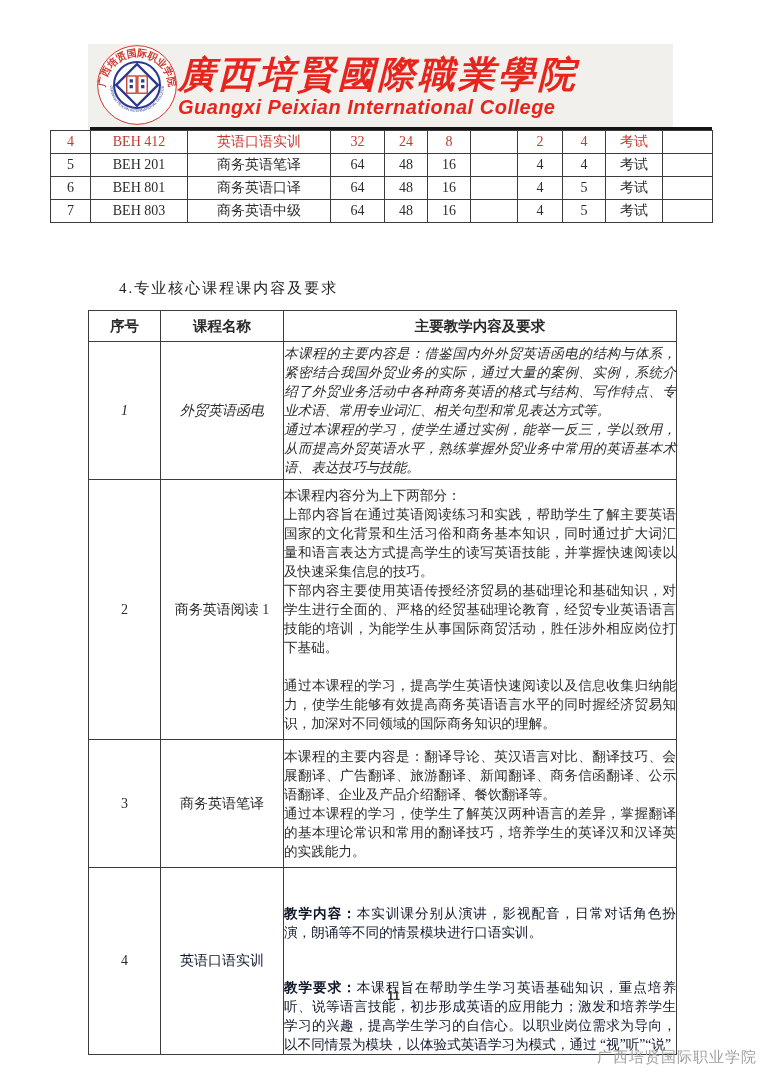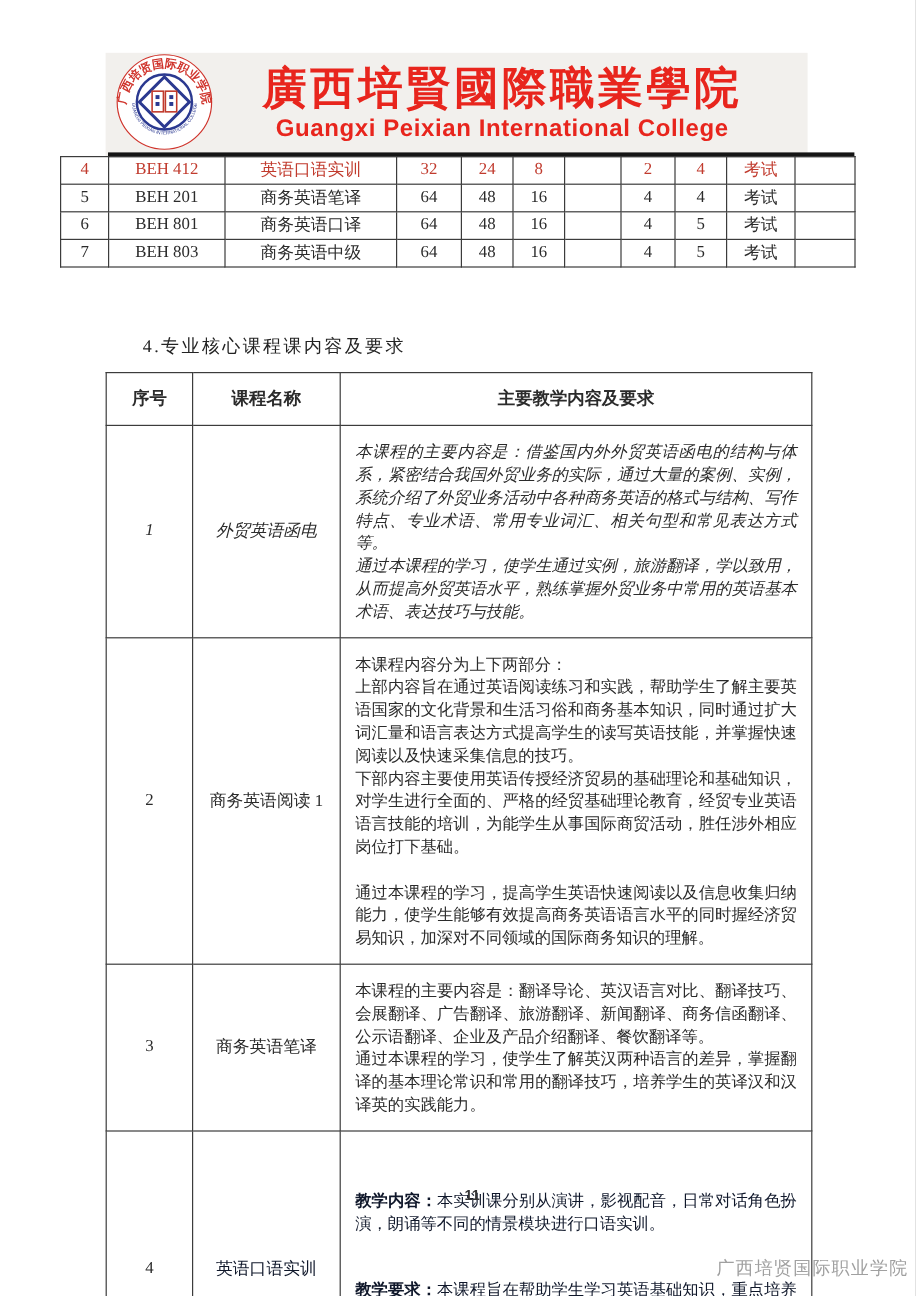--- a/index.html
+++ b/index.html
@@ -2,41 +2,41 @@
 <html><head>
 <meta charset="utf-8">
 <style>
   * { margin:0; padding:0; box-sizing:border-box; }
   body { background:#888; font-family:"Liberation Serif","DejaVu Serif",serif; }
   .page { position:relative; width:763px; height:1080px; background:#ffffff; margin:0 auto; overflow:hidden; color:#2b2b2b; }
 
   
   .hdr { position:absolute; left:88px; top:44px; width:585px; height:86px; background:#f2f0ed; display:flex; align-items:center; }
   .hdr .logo { flex:0 0 auto; margin-left:8px; }
-  .hdr .titles { flex:1 1 auto; text-align:center; padding-right:14px; }
+  .hdr .titles { flex:1 1 auto; text-align:left; padding-right:14px;font-style:italic; }
   .t-zh { font-size:37px; font-weight:bold; color:#e8251d; letter-spacing:3px; line-height:40px; white-space:nowrap; }
   .t-en { font-size:20px; font-weight:bold; color:#e8251d; line-height:24px; letter-spacing:0.5px;
           font-family:"Liberation Sans","DejaVu Sans",sans-serif; white-space:nowrap; }
 
   
   .thickbar { position:absolute; left:90px; top:127px; width:622px; height:4px; background:#151515; }
 
   
   table { border-collapse:collapse; table-layout:fixed; }
   .sumtab { position:absolute; left:50px; top:130px; width:662px; font-size:14px; }
   .sumtab td { border:1px solid #3c3c3c; text-align:center; height:23px; padding:0 2px; overflow:hidden; white-space:nowrap; }
   .sumtab tr.total td { height:37px; font-size:15px; }
   .red-row td { color:#c13b2e; }
 
   
   .sec-title { position:absolute; left:119px; top:279px; font-size:15px; letter-spacing:2px; color:#232323;text-align:right; }
 
   
   .coursetab { position:absolute; left:88px; top:310px; width:588px; font-size:14px; }
-  .coursetab td, .coursetab th { border:1px solid #3c3c3c; padding:12px; vertical-align:middle; }
+  .coursetab td, .coursetab th { border:1px solid #3c3c3c; padding:0; vertical-align:middle; }
   .coursetab th { height:31px; font-size:14.5px; font-weight:bold; text-align:center; }
   .c-no, .c-name { text-align:center; }
   .c-content { vertical-align:top; padding:2px 8px 2px 9px; text-align:justify; }
   .para { font-size:13.6px; line-height:19px; }
   .para.gap { margin-top:19px; }
   .r1 td { height:138px;font-style:italic; } .r2 td { height:260px; } .r3 td { height:128px; } .r4 td { height:107px; }
   .red-text, .red-text .para, .c-name.red { color:#0f172a;margin-top:36px; }
 
   
   .pagenum { position:absolute; left:12px; top:989px; width:763px; text-align:center; font-size:12px; font-weight:bold; color:#333; font-family:"Liberation Sans","DejaVu Sans",sans-serif; }
@@ -164,21 +164,21 @@
         <th>序号</th>
         <th>课程名称</th>
         <th>主要教学内容及要求</th>
       </tr>
 
       <tr class="r1">
         <td class="c-no">1</td>
         <td class="c-name">外贸英语函电</td>
         <td class="c-content">
           <div class="para">本课程的主要内容是：借鉴国内外外贸英语函电的结构与体系，紧密结合我国外贸业务的实际，通过大量的案例、实例，系统介绍了外贸业务活动中各种商务英语的格式与结构、写作特点、专业术语、常用专业词汇、相关句型和常见表达方式等。</div>
-          <div class="para">通过本课程的学习，使学生通过实例，旅游翻译，学以致用，从而提高外贸英语水平，熟练掌握外贸业务中常用的英语基本术语、表达技巧与技能。</div>
+          <div class="para">通过本课程的学习，使学生通过实例，能举一反三，学以致用，从而提高外贸英语水平，熟练掌握外贸业务中常用的英语基本术语、表达技巧与技能。</div>
         </td>
       </tr>
 
       <tr class="r2">
         <td class="c-no">2</td>
         <td class="c-name">商务英语阅读 1</td>
         <td class="c-content">
           <div class="para">本课程内容分为上下两部分：</div>
           <div class="para">上部内容旨在通过英语阅读练习和实践，帮助学生了解主要英语国家的文化背景和生活习俗和商务基本知识，同时通过扩大词汇量和语言表达方式提高学生的读写英语技能，并掌握快速阅读以及快速采集信息的技巧。</div>
           <div class="para">下部内容主要使用英语传授经济贸易的基础理论和基础知识，对学生进行全面的、严格的经贸基础理论教育，经贸专业英语语言技能的培训，为能学生从事国际商贸活动，胜任涉外相应岗位打下基础。</div>

